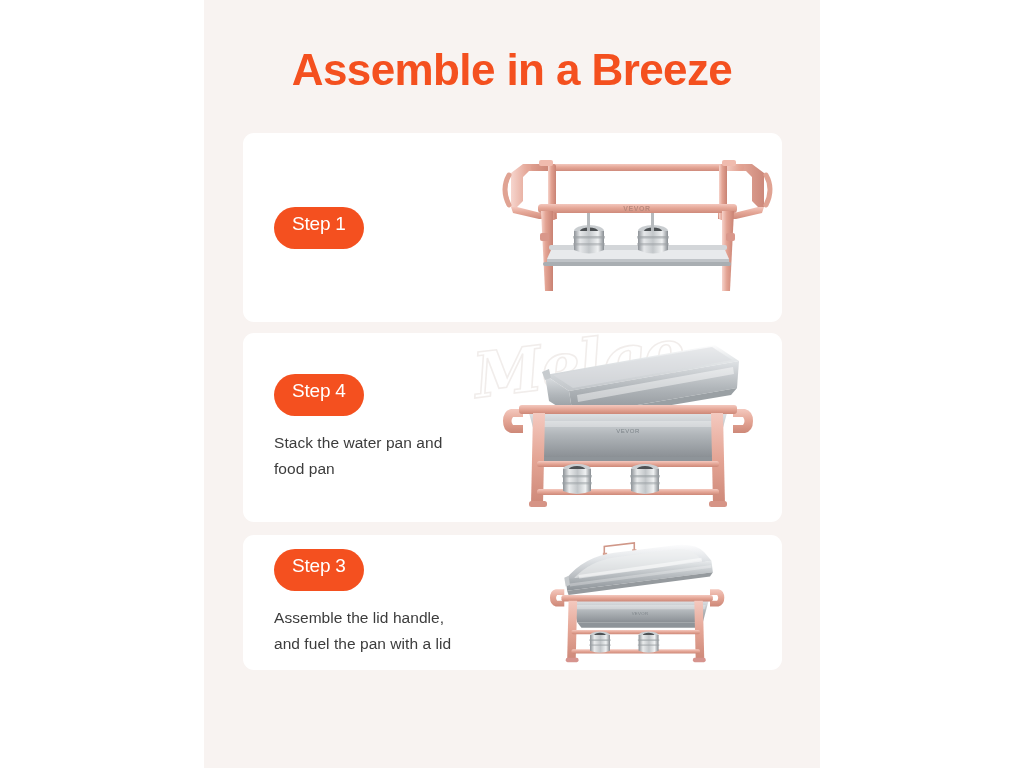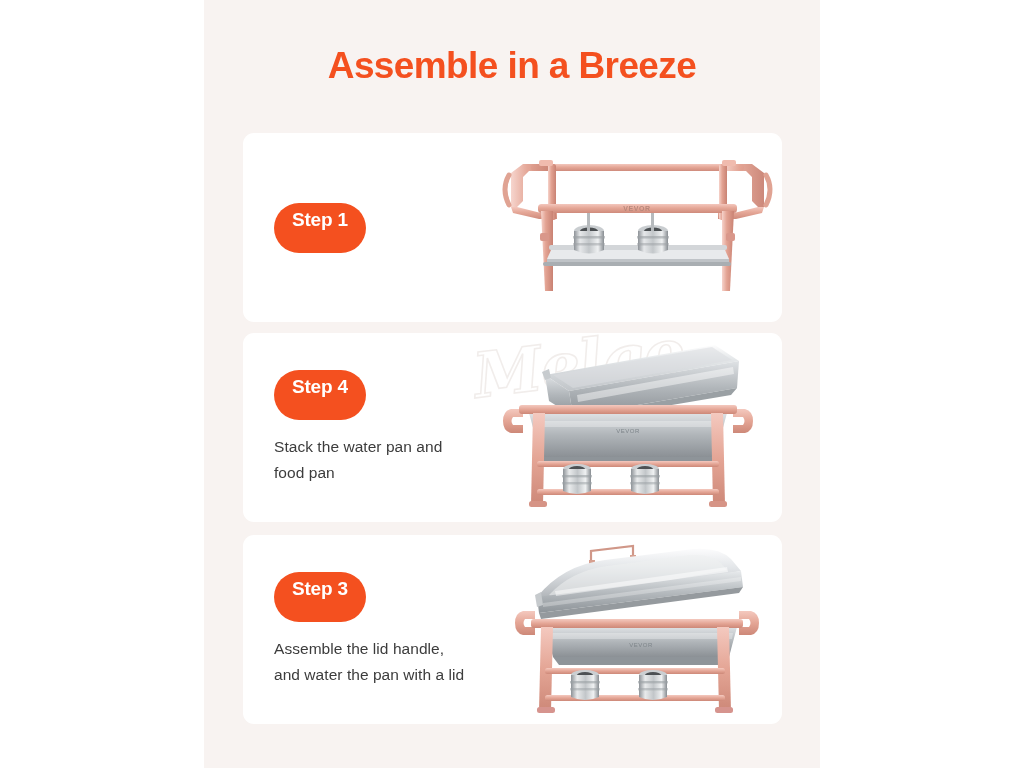--- a/index.html
+++ b/index.html
@@ -31,40 +31,40 @@
     width: 616px; height: 768px;
     background: #f8f3f1;
   }
 
   
   .page-title {
     position: absolute;
     left: 204px; top: 45px;
     width: 616px;
     text-align: center;
-    font-size: 37px;
+    font-size: 44px;
     font-weight: 700;
     letter-spacing: -0.6px;
     color: #f4501f;
     font-family: "Liberation Sans", sans-serif;
     white-space: nowrap;
   }
 
   
   .card {
     position: absolute;
     left: 243px;
     width: 539px;
     background: #ffffff;
     border-radius: 11px;
     overflow: hidden;
   }
   .card-1 { top: 133px; height: 189px; }
   .card-2 { top: 333px; height: 189px; }
-  .card-3 { top: 535px; height: 189px; }
+  .card-3 { top: 535px; height: 135px; }
 
   .card-inner {
     position: relative;
     width: 100%;
     height: 100%;
     display: flex;
     align-items: center;
   }
 
   .card-text {
@@ -72,23 +72,23 @@
     z-index: 3;
     width: 250px;
     padding-left: 31px;
   }
 
   .step-badge {
     display: inline-block;
     background: #f4501f;
     color: #ffffff;
     font-size: 19px;
-    font-weight: 700;
+    font-weight: 400;
     letter-spacing: -0.2px;
-    padding: 7px 18px 24px 18px;
+    padding: 7px 18px 16px 18px;
     border-radius: 999px;
     line-height: 1;
     white-space: nowrap;
   }
 
   .step-desc {
     margin-top: 14px;
     font-size: 15.5px;
     line-height: 1.62;
     color: #3c3c3c;
@@ -324,21 +324,21 @@
 
     </div>
   </div>
 
   <div class="card card-3">
     <div class="card-inner">
 
       <div class="card-text">
         <div class="step-badge">Step 3</div>
         <div class="step-desc">Assemble the lid handle,
-and water the pan with a lid</div>
+and fuel the pan with a lid</div>
       </div>
 
       <div class="art">
         <svg viewBox="0 0 289 189" xmlns="http://www.w3.org/2000/svg">
           <defs>
             <linearGradient id="rg3" x1="0" y1="0" x2="0" y2="1">
               <stop offset="0" stop-color="#f4c9bf"></stop>
               <stop offset="0.5" stop-color="#e4a595"></stop>
               <stop offset="1" stop-color="#cd8878"></stop>
             </linearGradient>

